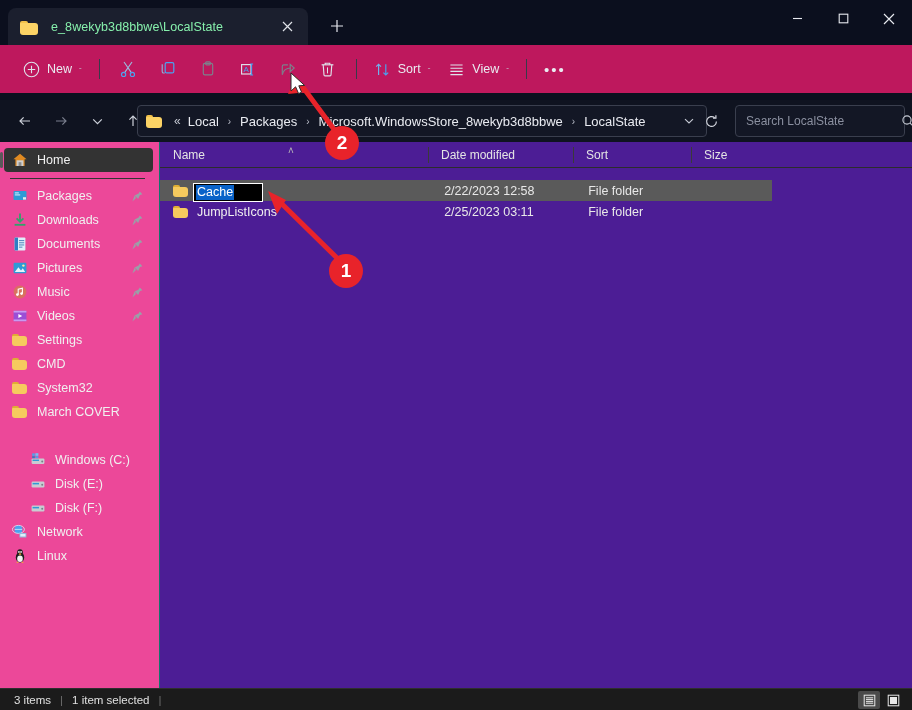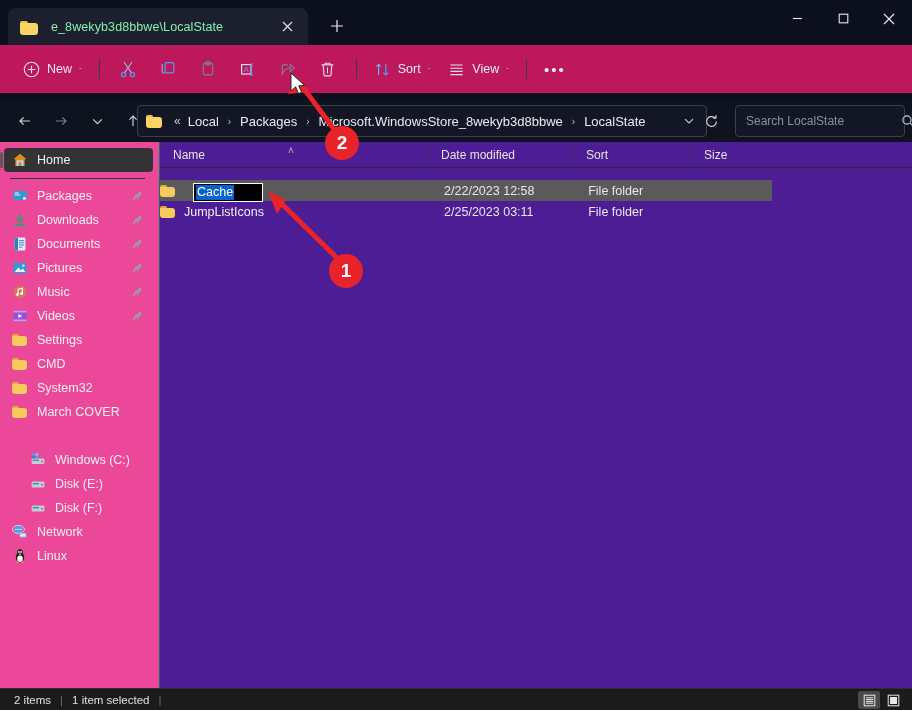--- a/index.html
+++ b/index.html
@@ -143,21 +143,21 @@
   .colcell { position:relative; height:26px; display:flex; align-items:center; padding-left:13px; }
   .colcell + .colcell::before {
     content:""; position:absolute; left:0; top:5px; width:1px; height:16px; background:#3a3a3a;
   }
   #sortcaret { position:absolute; left:128px; top:3px; color:#b9b9b9; font-size:10px; }
   .row {
     position:absolute; left:0; width:612px; height:21px;
     display:flex; align-items:center; font-size:12.5px; color:#f0f0f0;
   }
   .row.selected { background:#5a5a5a; }
-  .cell-name { width:273px; display:flex; align-items:center; position:relative; }
+  .cell-name { width:273px; display:flex; align-items:center; padding-left:13px; position:relative; }
   .cell-date { width:145px; padding-left:13px; color:#e8e8e8; }
   .cell-type { width:118px; padding-left:13px; color:#e8e8e8; }
   .cell-size { width:80px; padding-left:13px; color:#e8e8e8; }
   .row-folder { width:16px; height:14px; position:relative; margin-right:8px; flex:0 0 auto; }
   .row-folder::before { content:""; position:absolute; left:0; top:1px; width:7px; height:3px; background:#e0ae33; border-radius:2px 2px 0 0;}
   .row-folder::after { content:""; position:absolute; left:0; top:3px; width:15px; height:10px; background:#f6ca5e; border-radius:1px 3px 3px 3px;}
   #rename-box {
     position:absolute; left:33px; top:-1px; width:70px; height:19px;
     background:#000000; border:1px solid #ffffff;
     display:flex; align-items:center; padding-left:2px;
@@ -610,21 +610,21 @@
       <span class="row-folder"></span>
       <span>JumpListIcons</span>
     </div>
     <div class="cell-date">2/25/2023 03:11</div>
     <div class="cell-type">File folder</div>
     <div class="cell-size"></div>
   </div>
 </div>
 
 <div id="statusbar">
-  <span>2 items</span>
+  <span>3 items</span>
   <span class="st-sep">|</span>
   <span>1 item selected</span>
   <span class="st-sep">|</span>
   <div id="viewtoggles">
     <div class="vbtn active">
       <svg class="ico" width="13" height="13" viewBox="0 0 13 13">
         <rect x="1.2" y="1.2" width="10.6" height="10.6" stroke="#e8e8e8" stroke-width="1" fill="none"></rect>
         <path d="M3 3.8 h7.2 M3 5.6 h7.2 M3 7.4 h7.2 M3 9.2 h7.2" stroke="#e8e8e8" stroke-width="1"></path>
       </svg>
     </div>

